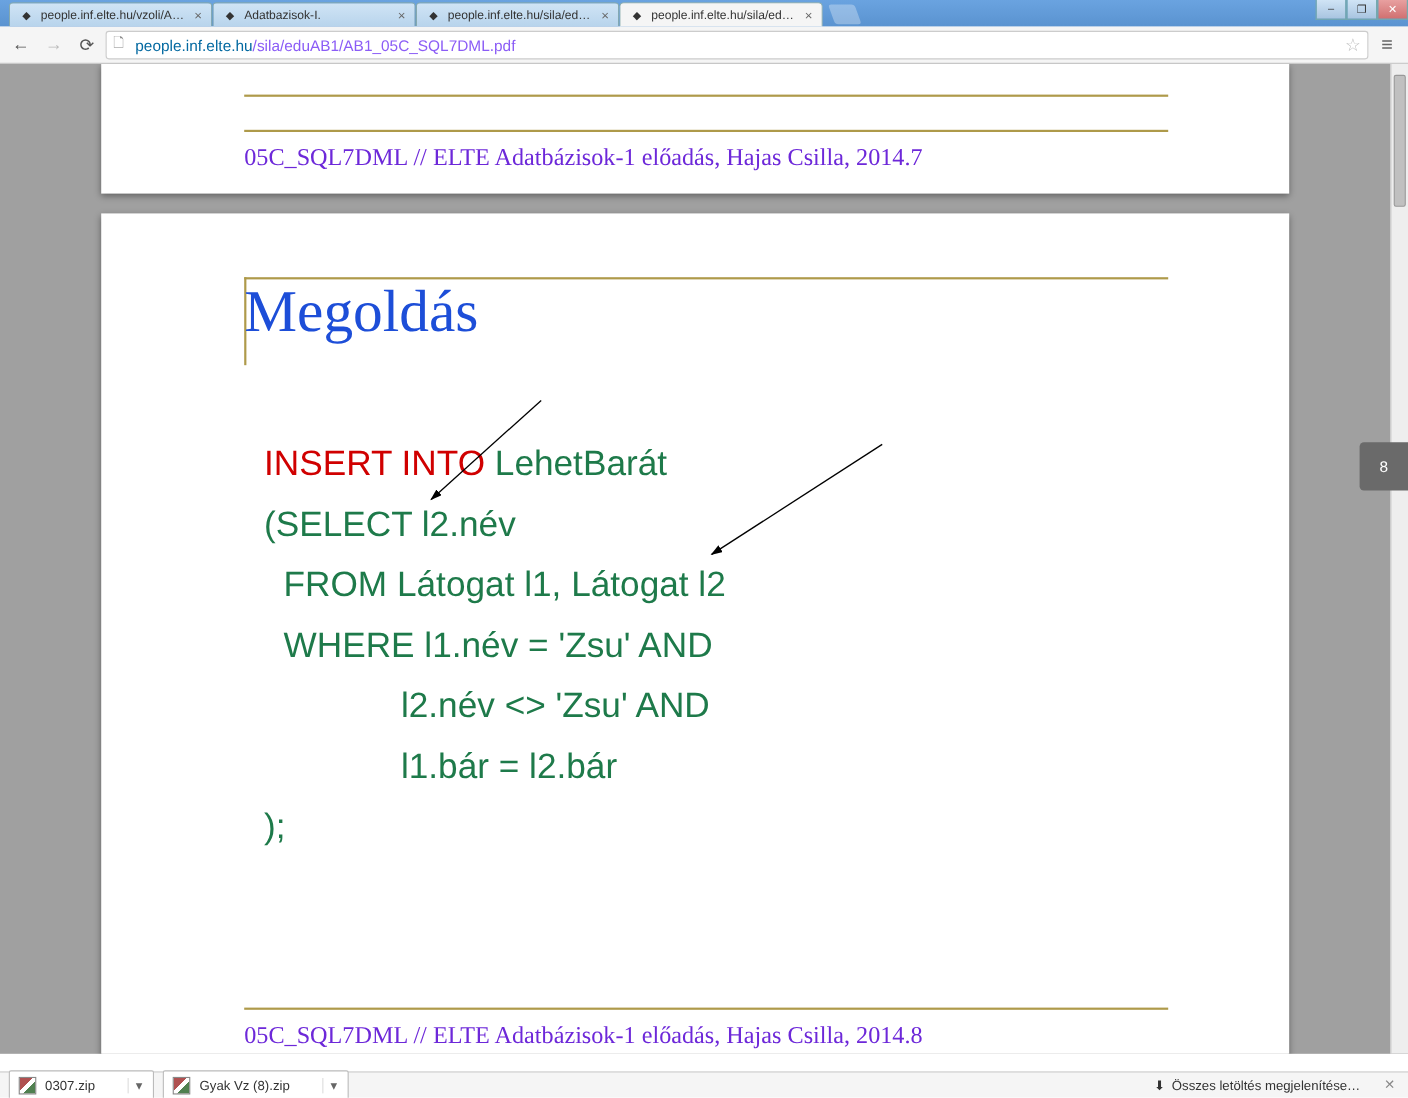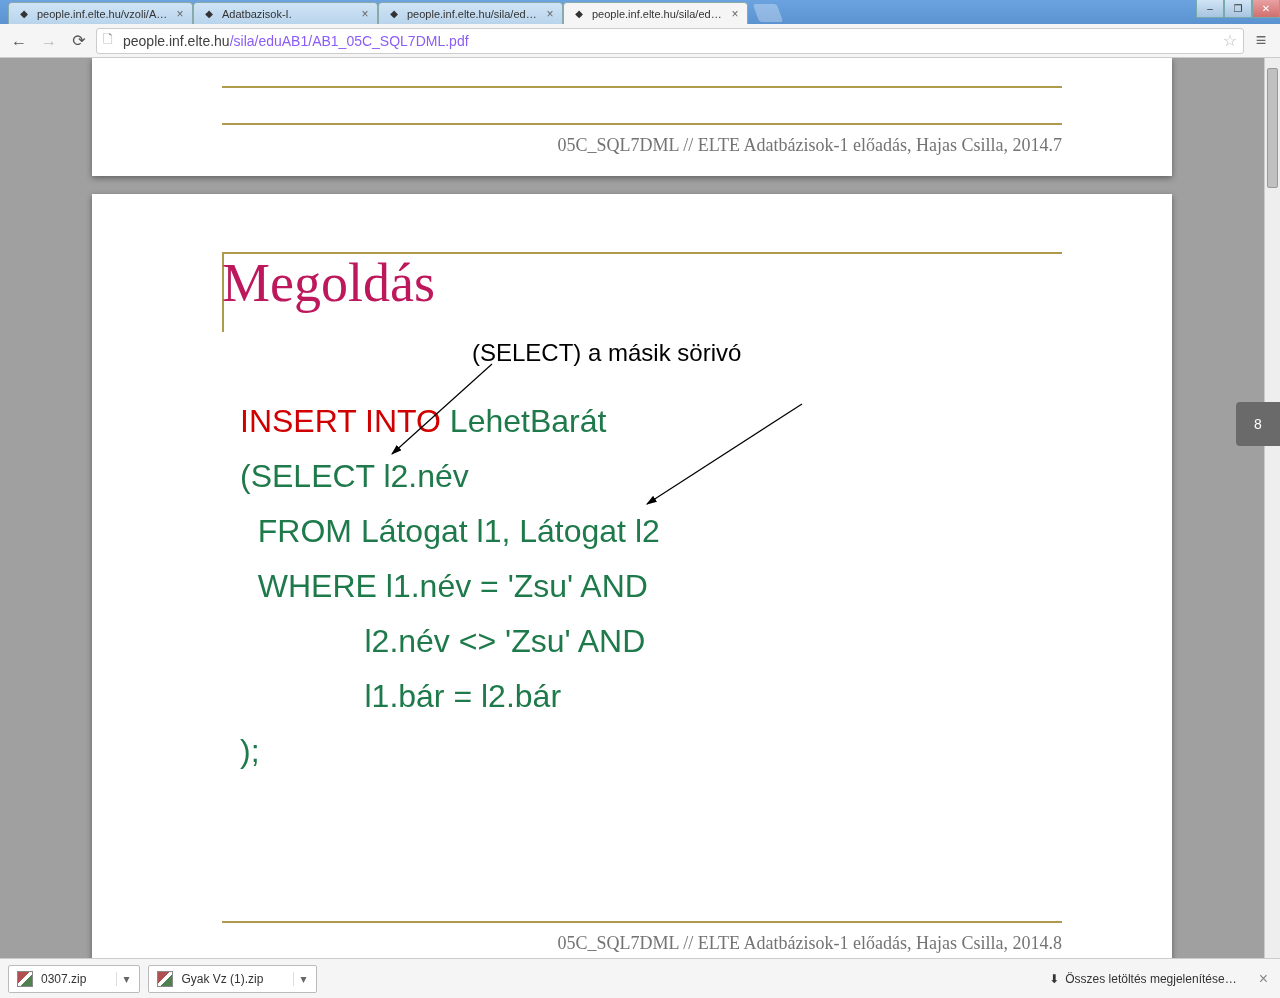--- a/index.html
+++ b/index.html
@@ -94,21 +94,21 @@
     border: 1px solid #ccc;
     border-radius: 3px;
     background: #fff;
     display: flex;
     align-items: center;
     padding: 0 6px;
     font-size: 14px;
     color: #333;
   }
   .omnibox .pageicon { width:14px; margin-right:6px; color:#888; font-size:12px;}
-  .omnibox .host { color: #404040; }
+  .omnibox .host { color: #0369a1; }
   .omnibox .path { color: #8b5cf6; }
   .omnibox .star { margin-left:auto; color:#bbb; font-size:16px;}
   .menuicon { width:26px; height:26px; display:flex; align-items:center; justify-content:center; color:#666; font-size:18px;}
 
   
   .viewport {
     position: absolute;
     top: 58px;
     left: 0; right: 0;
     bottom: 40px;
@@ -139,34 +139,34 @@
     margin-top: 0;
   }
   .page.main {
     height: 780px;
   }
   .page .footer {
     position:absolute; left:130px; right:110px; bottom:20px;
     border-top: 2px solid #ae9a4a;
     padding-top: 10px;
     font-family: Georgia, 'Times New Roman', serif;
-    font-size: 18px;
-    color:#737373;
-    display:flex; justify-content:flex-end;
+    font-size: 22px;
+    color:#6d28d9;
+    display:flex; justify-content:flex-start;
   }
   .page.prev .divider {
     position:absolute; left:130px; right:110px; top:28px;
     border-top: 2px solid #ae9a4a;
   }
   .slide-title {
     position:absolute;
     left: 130px; top: 58px;
     font-family: Georgia, 'Times New Roman', serif;
     font-size: 54px;
-    color: #be185d;
+    color: #1d4ed8;
   }
   .slide-title-line-v {
     position:absolute; left:130px; top:58px; width:0; height:80px;
     border-left: 2px solid #ae9a4a;
   }
   .slide-title-line-h {
     position:absolute; left:130px; right:110px; top:58px;
     border-top: 2px solid #ae9a4a;
   }
   .annot1 {
@@ -205,21 +205,21 @@
     font-size: 14px;
     border-top-left-radius: 4px;
     border-bottom-left-radius: 4px;
     z-index: 5;
   }
 
   
   .downloads {
     position:absolute;
     left:0; right:0; bottom:0;
-    height: 40px;
+    height: 24px;
     background: #f5f5f5;
     border-top: 1px solid #ccc;
     display:flex; align-items:center;
     padding: 0 8px;
     gap: 8px;
   }
   .dl-item {
     height: 28px;
     border: 1px solid #bbb;
     background: #fff;
@@ -303,21 +303,20 @@
         <span>05C_SQL7DML // ELTE Adatbázisok-1 előadás, Hajas Csilla, 2014.</span>
         <span>7</span>
       </div>
     </div>
 
     <div class="page main">
       <div class="slide-title-line-h"></div>
       <div class="slide-title-line-v"></div>
       <div class="slide-title">Megoldás</div>
 
-      <div class="annot1">(SELECT) a másik sörivó</div>
 
       <div class="sql"><span class="kw-red">INSERT INTO</span><span> LehetBarát
 (SELECT l2.név
   FROM Látogat l1, Látogat l2
   WHERE l1.név = 'Zsu' AND
               l2.név &lt;&gt; 'Zsu' AND
               l1.bár = l2.bár
 );</span></div>
 
       <svg class="arrows" viewBox="0 0 1080 780">
@@ -348,21 +347,21 @@
 </div>
 
 <div class="downloads">
   <div class="dl-item">
     <span class="dl-icon"></span>
     <span>0307.zip</span>
     <span class="dropdown">▾</span>
   </div>
   <div class="dl-item">
     <span class="dl-icon"></span>
-    <span>Gyak Vz (1).zip</span>
+    <span>Gyak Vz (8).zip</span>
     <span class="dropdown">▾</span>
   </div>
   <div class="dl-showall">
     <span>⬇</span>
     <span>Összes letöltés megjelenítése…</span>
   </div>
   <div class="dl-close">×</div>
 </div>
 
 </body></html>

